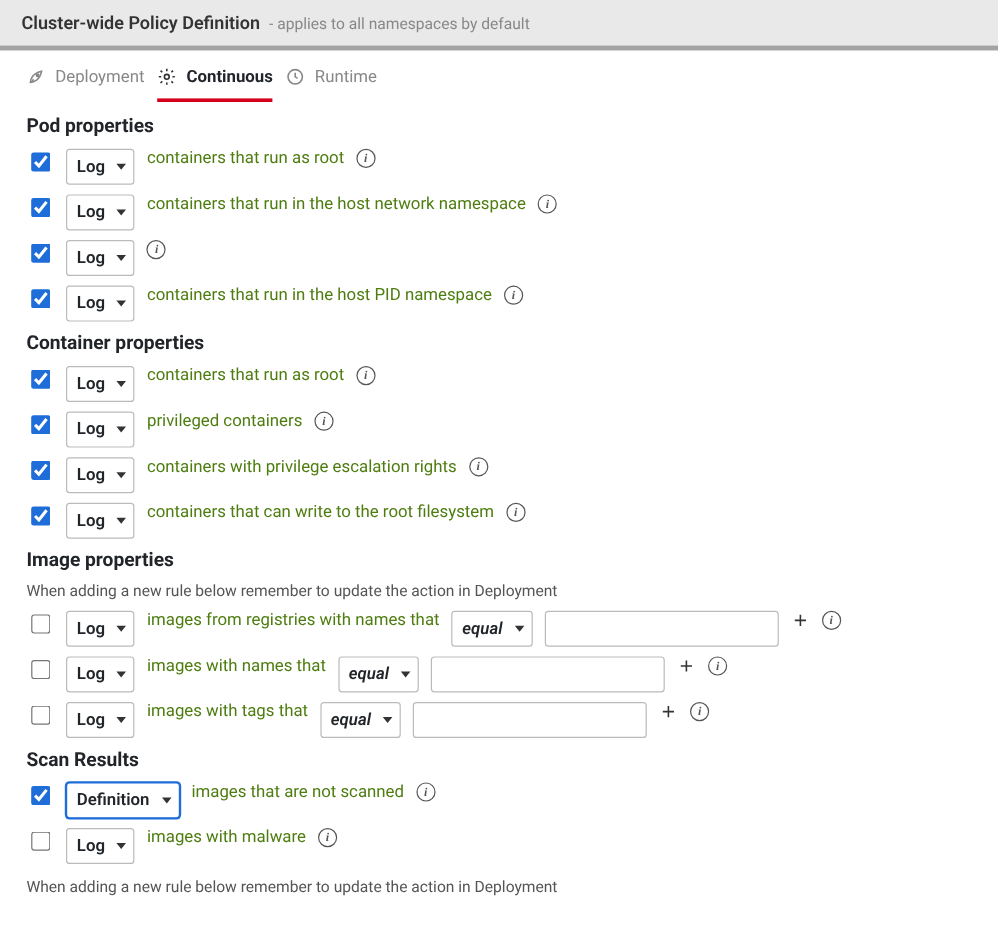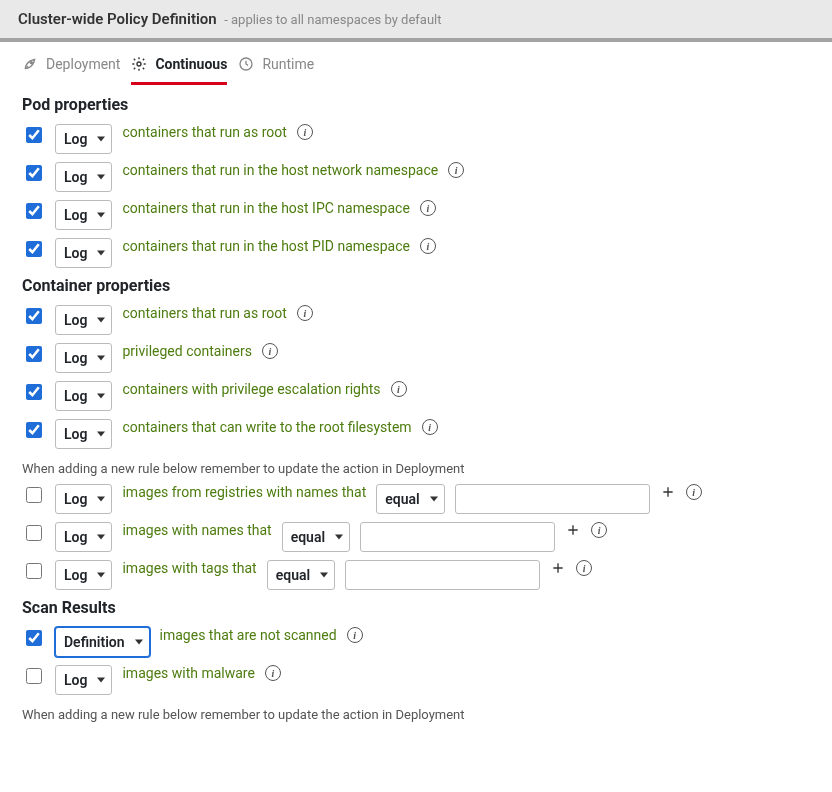--- a/index.html
+++ b/index.html
@@ -85,21 +85,21 @@
     background: #fff;
     padding: 4px 24px 4px 8px;
     font-weight: 600;
     font-size: 14px;
     cursor: pointer;
     position: relative;
     display: inline-flex;
     align-items: center;
     height: 30px;
   }
-  .sel-op { font-weight: 600; }
+  .sel-op { font-weight: 600; font-style: italic; }
   .sel.focused {
     border-color: #1e6dd8;
     box-shadow: 0 0 0 1px #1e6dd8;
   }
   .caret {
     position: absolute;
     right: 6px;
     top: 50%;
     transform: translateY(-50%);
     width: 0; height: 0;
@@ -199,21 +199,20 @@
       </div>
     <span class="rule-text">containers that run in the host network namespace</span>
     <span class="info-icon">i</span>
   </div>
   <div class="rule-row">
     <input type="checkbox" class="chk" checked="" style="">
     <div class="sel">
         <span>Log</span>
         <span class="caret"></span>
       </div>
-    <span class="rule-text">containers that run in the host IPC namespace</span>
     <span class="info-icon">i</span>
   </div>
   <div class="rule-row">
     <input type="checkbox" class="chk" checked="" style="">
     <div class="sel">
         <span>Log</span>
         <span class="caret"></span>
       </div>
     <span class="rule-text">containers that run in the host PID namespace</span>
     <span class="info-icon">i</span>
@@ -251,20 +250,21 @@
   <div class="rule-row">
     <input type="checkbox" class="chk" checked="" style="">
     <div class="sel">
         <span>Log</span>
         <span class="caret"></span>
       </div>
     <span class="rule-text">containers that can write to the root filesystem</span>
     <span class="info-icon">i</span>
   </div>
 
+  <div class="section-title">Image properties</div>
   <div class="note">When adding a new rule below remember to update the action in Deployment</div>
 
   <div class="rule-row">
     <input type="checkbox" class="chk" style="">
     <div class="sel">
         <span>Log</span>
         <span class="caret"></span>
       </div>
     <span class="rule-text">images from registries with names that</span>
     <div class="sel-op">

